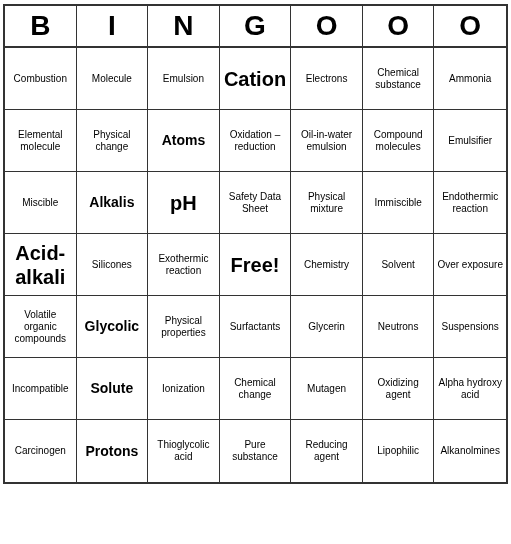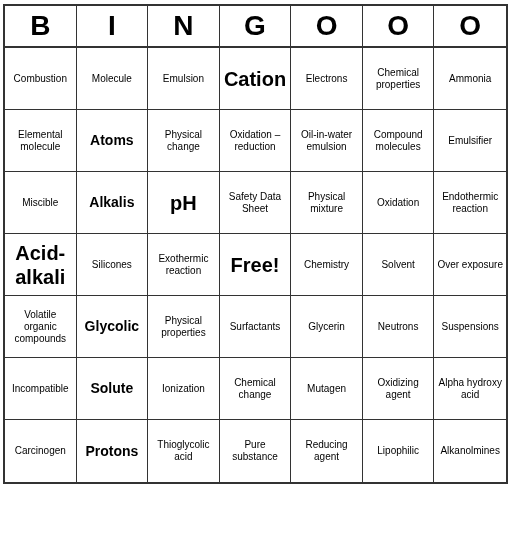--- a/index.html
+++ b/index.html
@@ -91,33 +91,33 @@
       <div class="cell">
         <span>Emulsion</span>
       </div>
       <div class="cell large-text">
         <span>Cation</span>
       </div>
       <div class="cell">
         <span>Electrons</span>
       </div>
       <div class="cell">
-        <span>Chemical properties</span>
+        <span>Chemical substance</span>
       </div>
       <div class="cell">
         <span>Ammonia</span>
       </div>
       <div class="cell">
         <span>Elemental molecule</span>
       </div>
+      <div class="cell">
+        <span>Physical change</span>
+      </div>
       <div class="cell medium-text">
         <span>Atoms</span>
-      </div>
-      <div class="cell">
-        <span>Physical change</span>
       </div>
       <div class="cell">
         <span>Oxidation – reduction</span>
       </div>
       <div class="cell">
         <span>Oil-in-water emulsion</span>
       </div>
       <div class="cell">
         <span>Compound molecules</span>
       </div>
@@ -133,21 +133,21 @@
       <div class="cell large-text">
         <span>pH</span>
       </div>
       <div class="cell">
         <span>Safety Data Sheet</span>
       </div>
       <div class="cell">
         <span>Physical mixture</span>
       </div>
       <div class="cell">
-        <span>Oxidation</span>
+        <span>Immiscible</span>
       </div>
       <div class="cell">
         <span>Endothermic reaction</span>
       </div>
       <div class="cell large-text">
         <span>Acid-alkali</span>
       </div>
       <div class="cell">
         <span>Silicones</span>
       </div>

